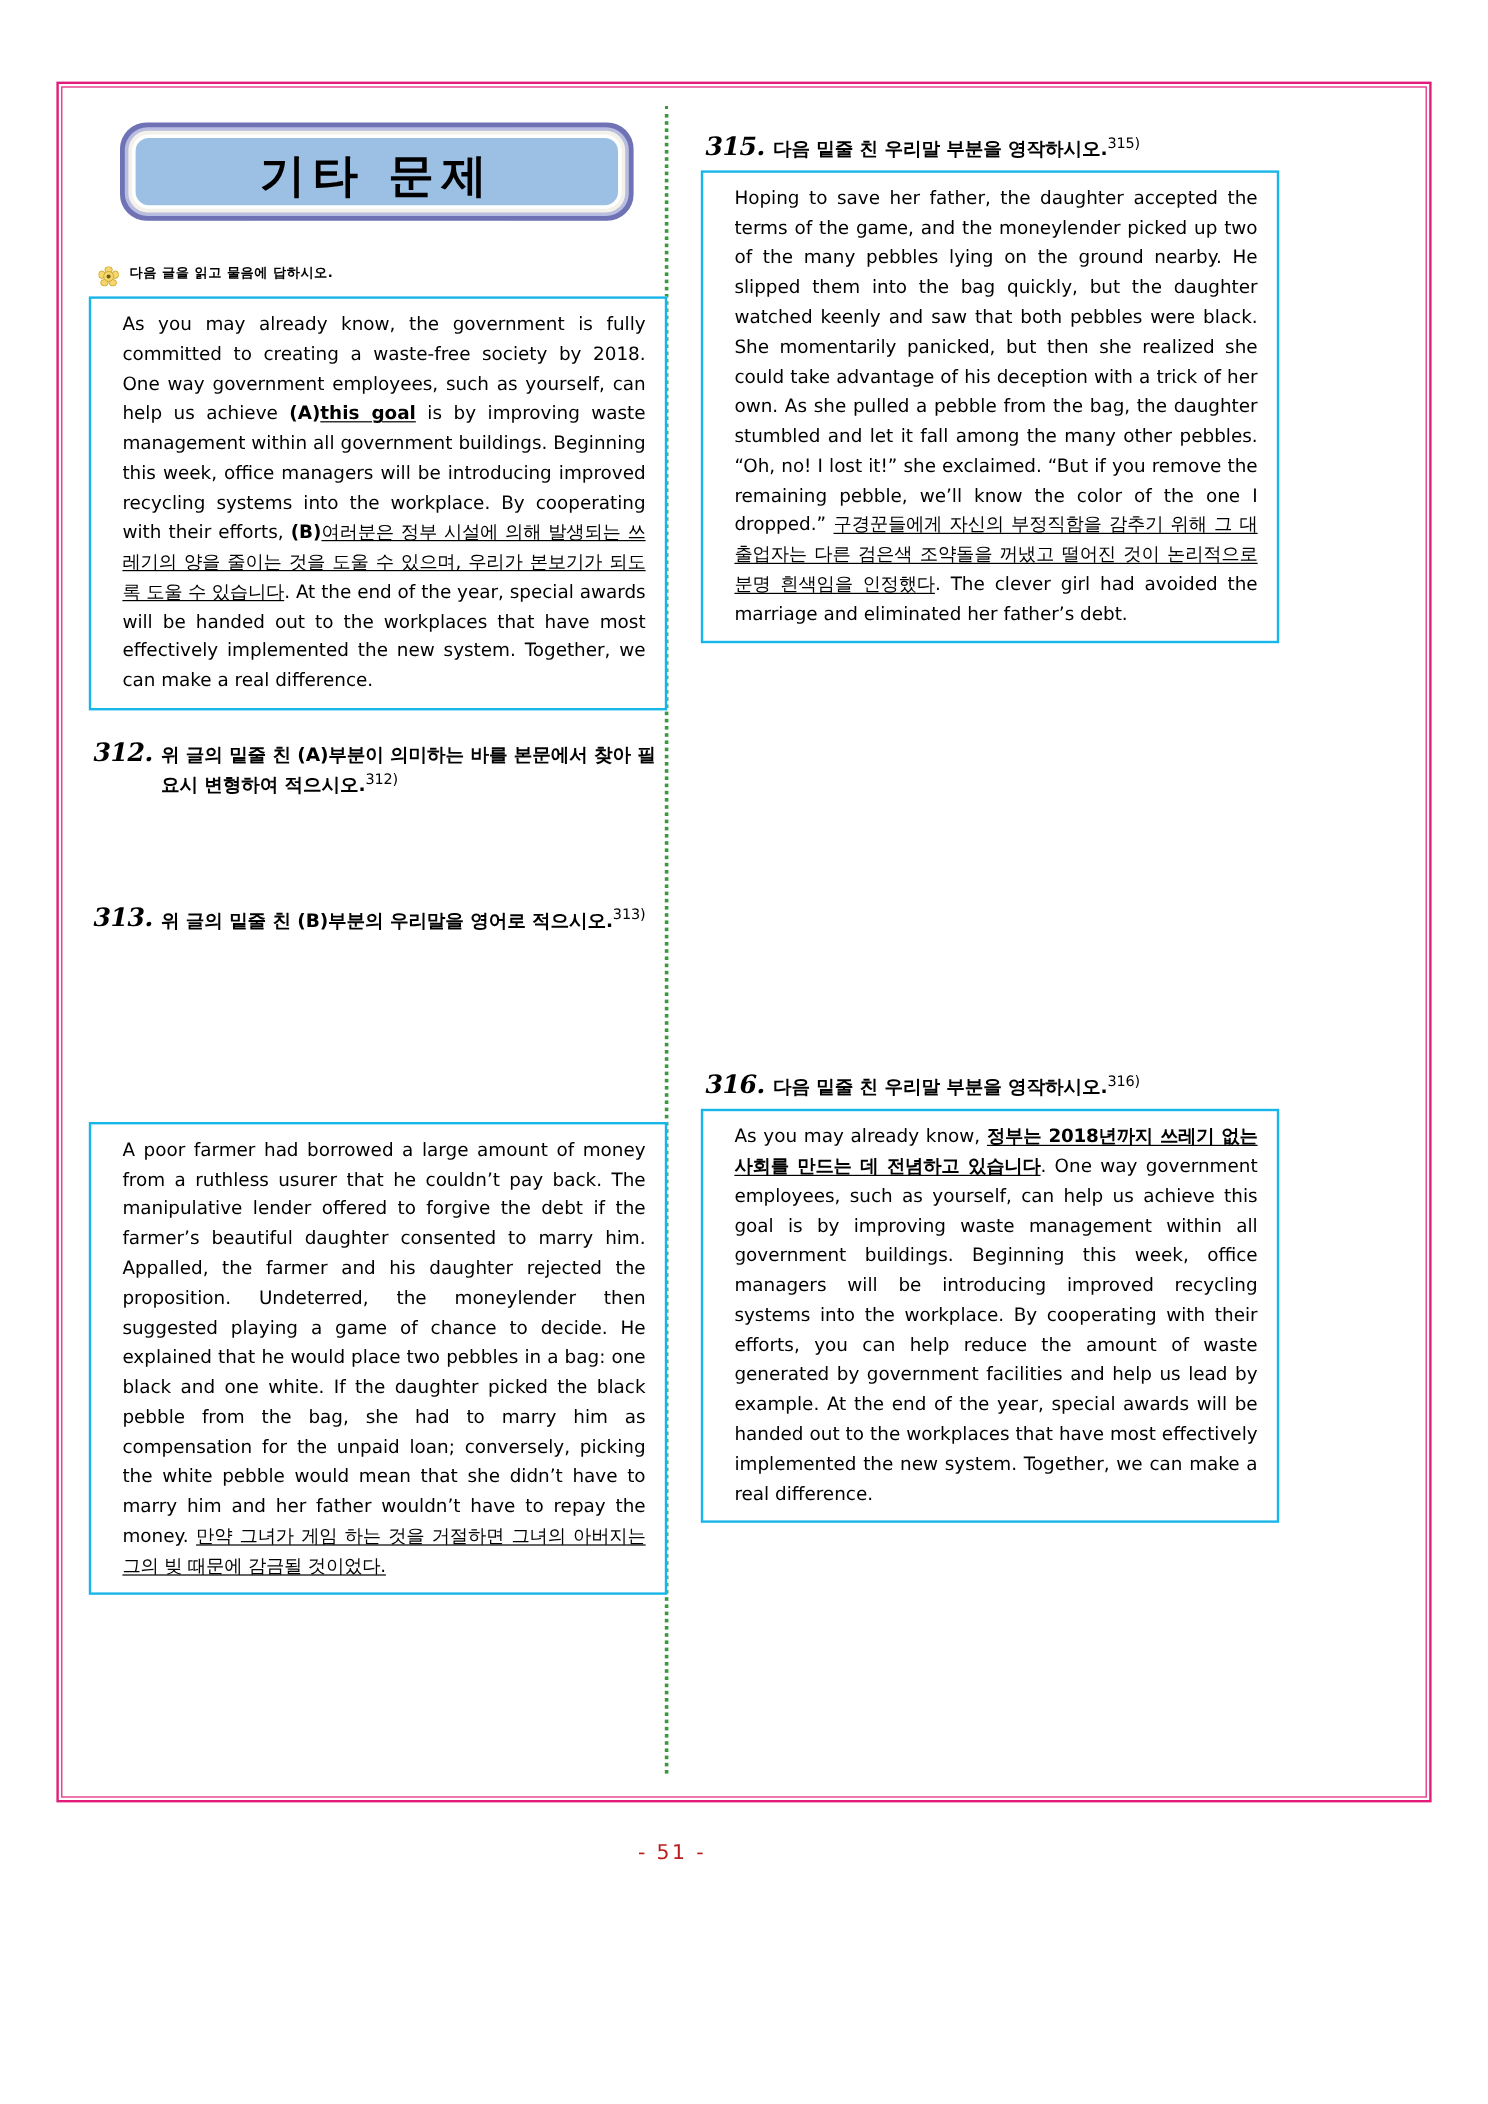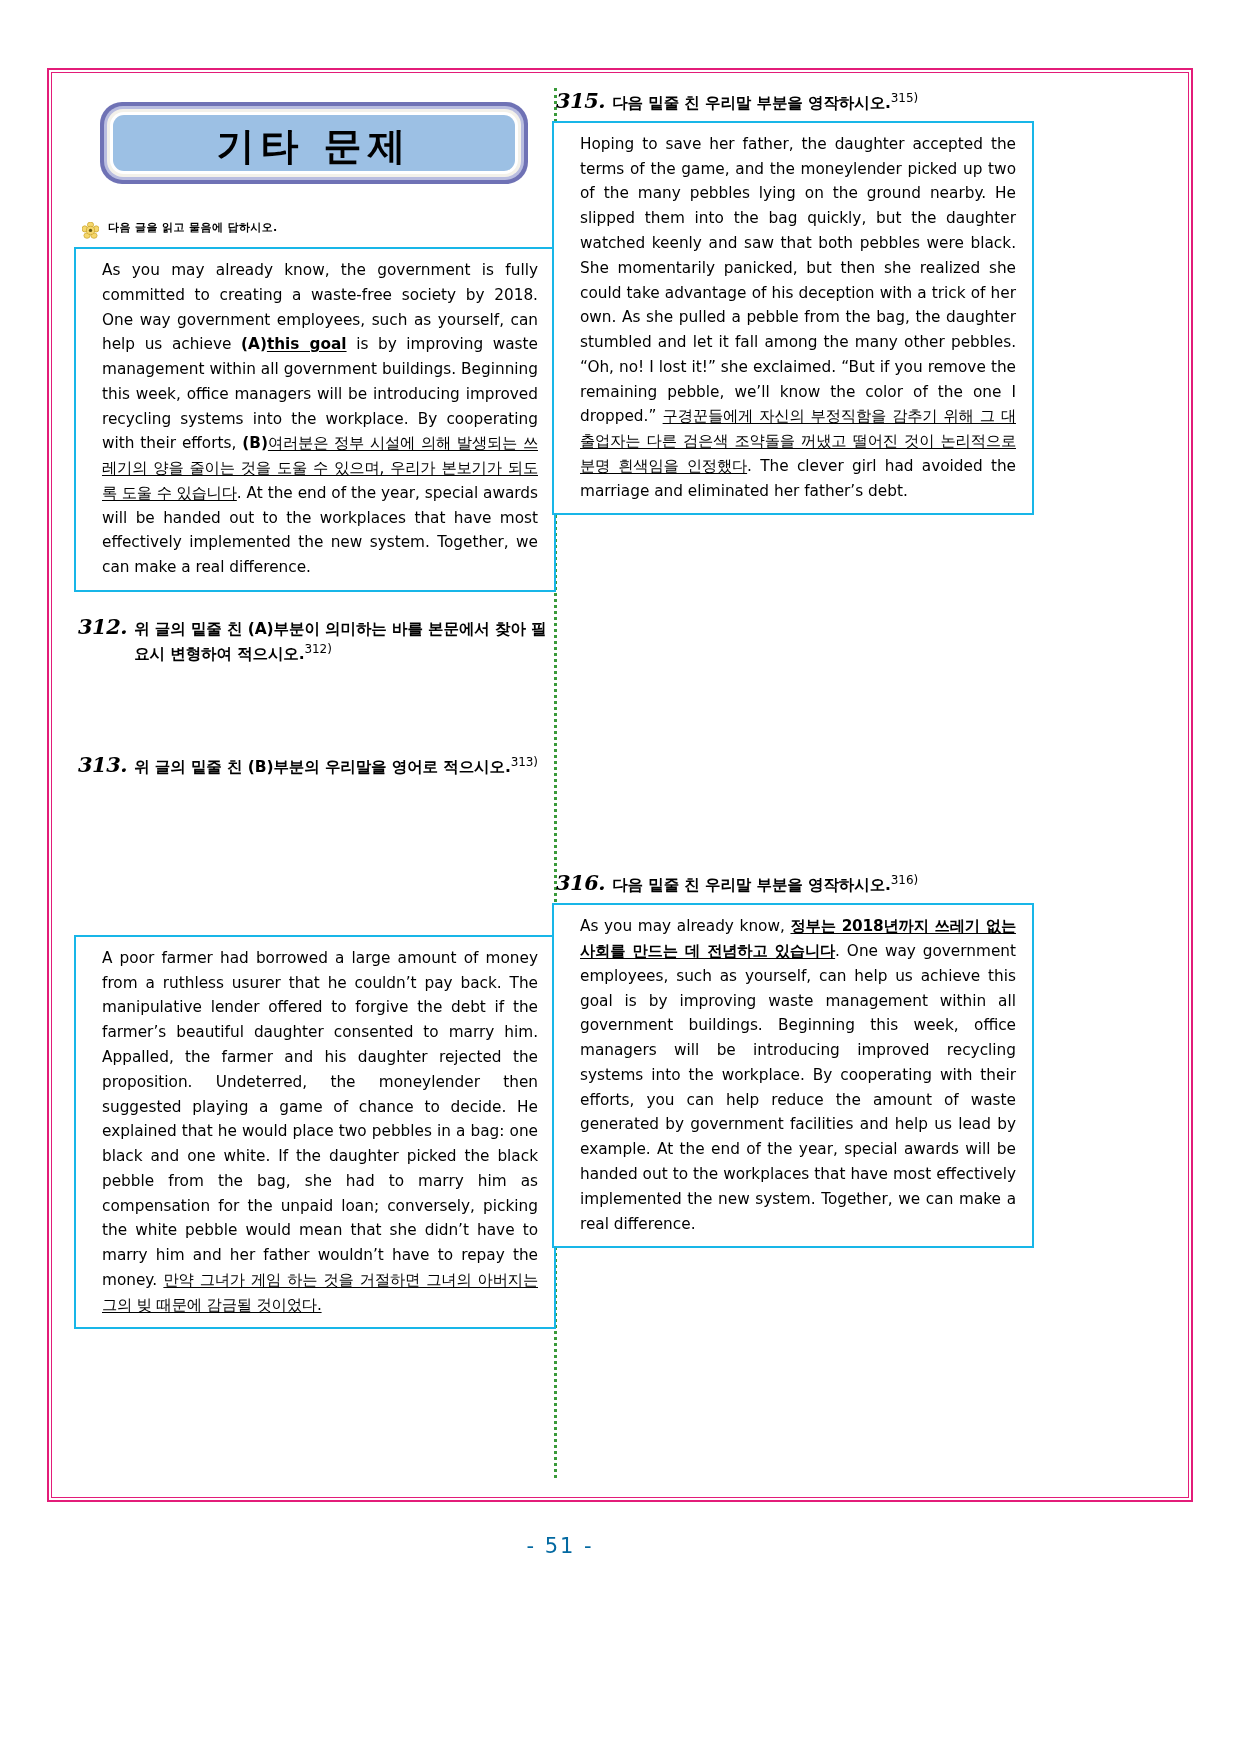--- a/index.html
+++ b/index.html
@@ -43,21 +43,21 @@
     border-left: 3px dotted #3a9a3a;
   }
 
   
   .col {
     position: absolute;
     top: 88px;
     width: 482px;
   }
   .col-left  { left: 74px; }
-  .col-right { left: 552px; }
+  .col-right { left: 584px; margin-top: 21px; }
 
   
   .title-banner-wrap {
     margin: 14px 0 0 26px;
     width: 428px;
   }
   .tb-l1 {
     background: #6f72b5;
     border-radius: 22px;
     padding: 4px;
@@ -159,22 +159,22 @@
   .spacer-sm  { height: 58px; }
   .spacer-md  { height: 150px; }
 
   
   .page-number {
     position: absolute;
     left: 0;
     top: 1534px;
     width: 1120px;
     text-align: center;
-    font-size: 21px;
-    color: #0369a1;
+    font-size: 17px;
+    color: #b91c1c;
     letter-spacing: 2px;
   }
 </style>
 </head>
 <body>
 
 <div class="page-frame"></div>
 <div class="col-divider"></div>
 
 <div class="col col-left">

